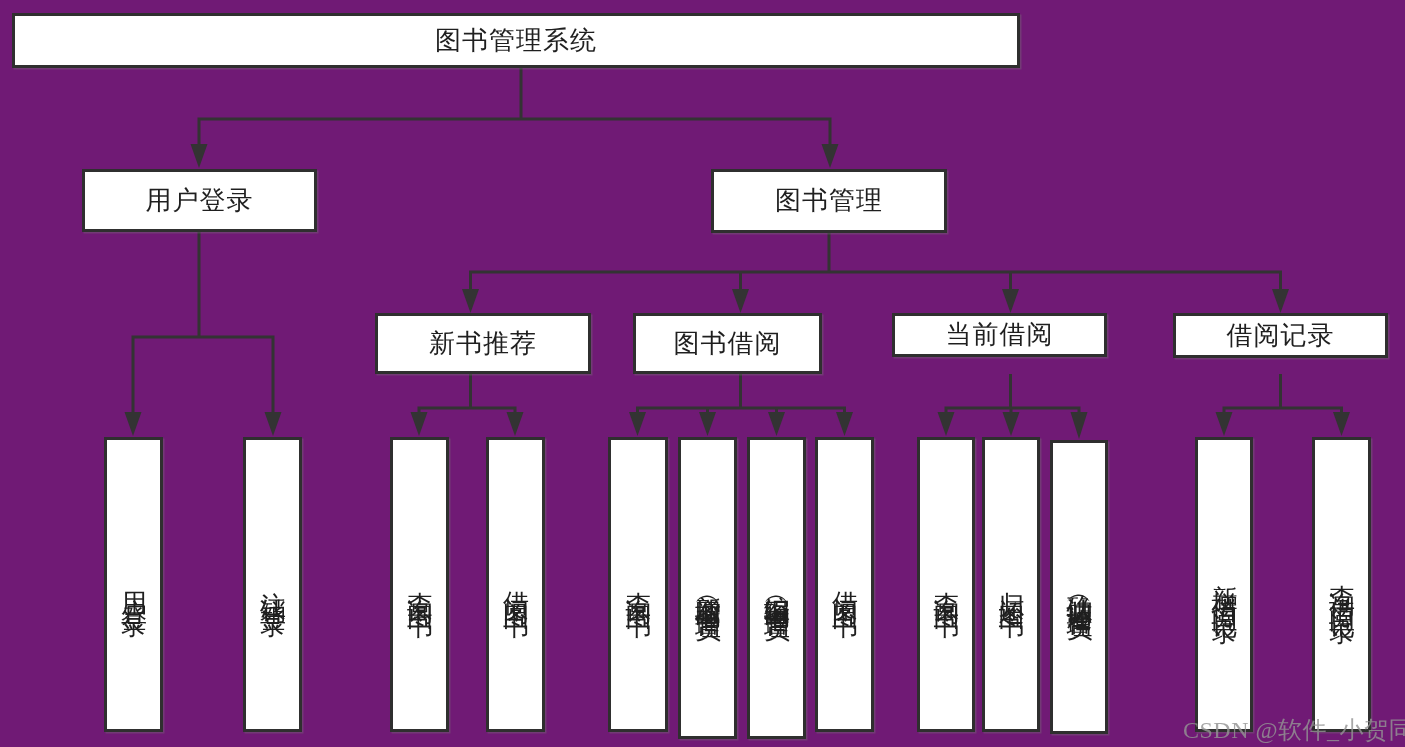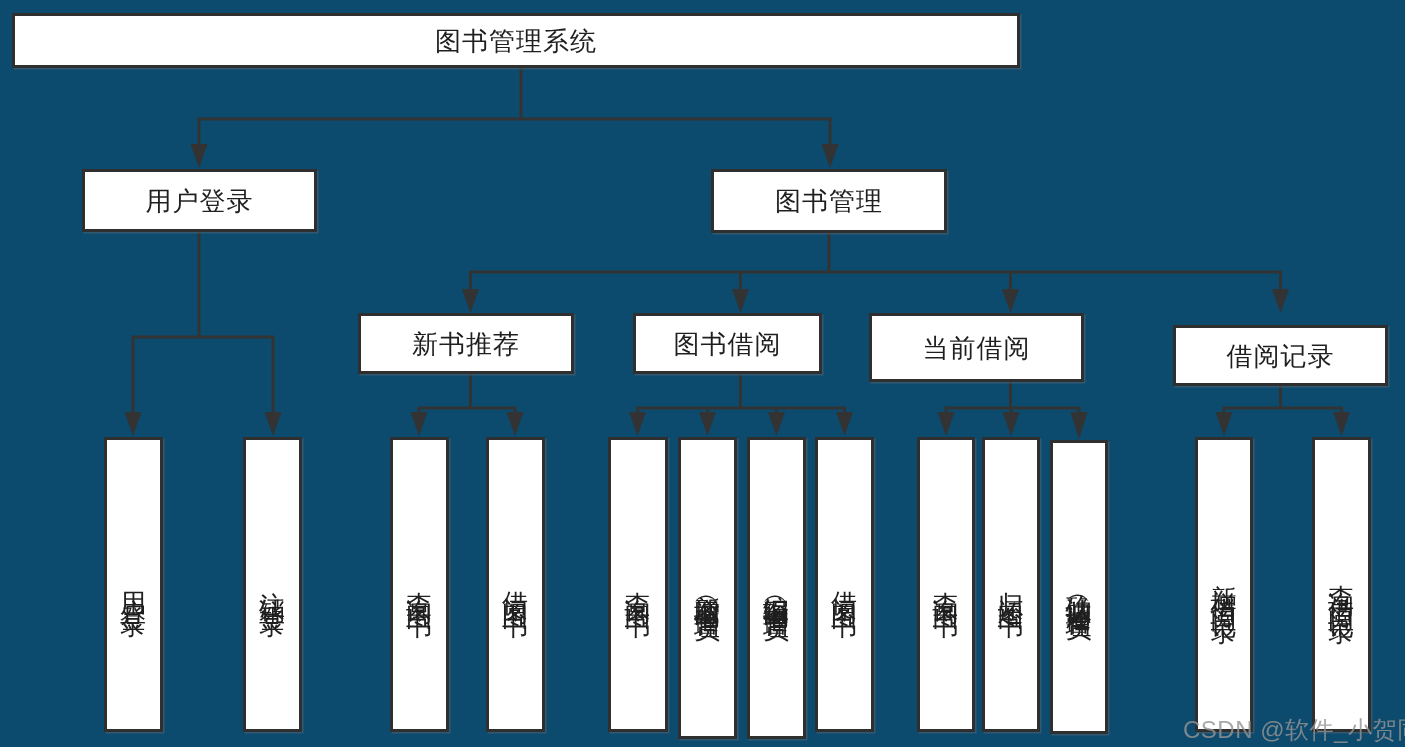--- a/index.html
+++ b/index.html
@@ -1,22 +1,22 @@
 <!DOCTYPE html>
 <html><head>
 <meta charset="utf-8">
 <style>
   * { margin: 0; padding: 0; box-sizing: border-box; }
   html, body { background: #ffffff; }
   .canvas {
     position: relative;
     width: 1405px;
     height: 747px;
-    background: #0c4a6e;
-    font-family: Liberation Sans, sans-serif;
+    background: #701a75;
+    font-family: Liberation Serif, serif;
     overflow: hidden;
     padding-left: 36px;
   }
   .connectors {
     position: absolute;
     left: 0; top: 0;
     width: 1405px; height: 747px;
     z-index: 1;
   }
   .node {
@@ -110,24 +110,24 @@
       <path d="M1215.5 412 L1232.5 412 L1224 436 Z"></path>
       <path d="M1333 412 L1350 412 L1341.5 436 Z"></path>
     </g>
   </svg>
 
   <div class="node hbox" style="left:12px; top:13px; width:1008px; height:55px;">图书管理系统</div>
 
   <div class="node hbox" style="left:82px; top:169px; width:235px; height:63px;">用户登录</div>
   <div class="node hbox" style="left:711px; top:169px; width:236px; height:64px;text-align:center;">图书管理</div>
 
-  <div class="node hbox" style="left:358px; top:313px; width:216px; height:61px;">新书推荐</div>
+  <div class="node hbox" style="left:375px; top:313px; width:216px; height:61px;">新书推荐</div>
   <div class="node hbox" style="left:633px; top:313px; width:189px; height:61px;">图书借阅</div>
-  <div class="node hbox" style="left:869px; top:313px; width:215px; height:69px;">当前借阅</div>
-  <div class="node hbox" style="left:1173px; top:313px; width:215px; height:61px;margin-top:12px;">借阅记录</div>
+  <div class="node hbox" style="left:892px; top:313px; width:215px; height:44px;">当前借阅</div>
+  <div class="node hbox" style="left:1173px; top:313px; width:215px; height:45px;">借阅记录</div>
 
   <div class="node vbox" style="left:104px; top:437px; width:59px; height:295px;">
     <span class="vtext">用户登录</span>
   </div>
   <div class="node vbox" style="left:243px; top:437px; width:59px; height:295px;">
     <span class="vtext">注销登录</span>
   </div>
 
   <div class="node vbox" style="left:390px; top:437px; width:59px; height:295px;">
     <span class="vtext">查询图书</span>

